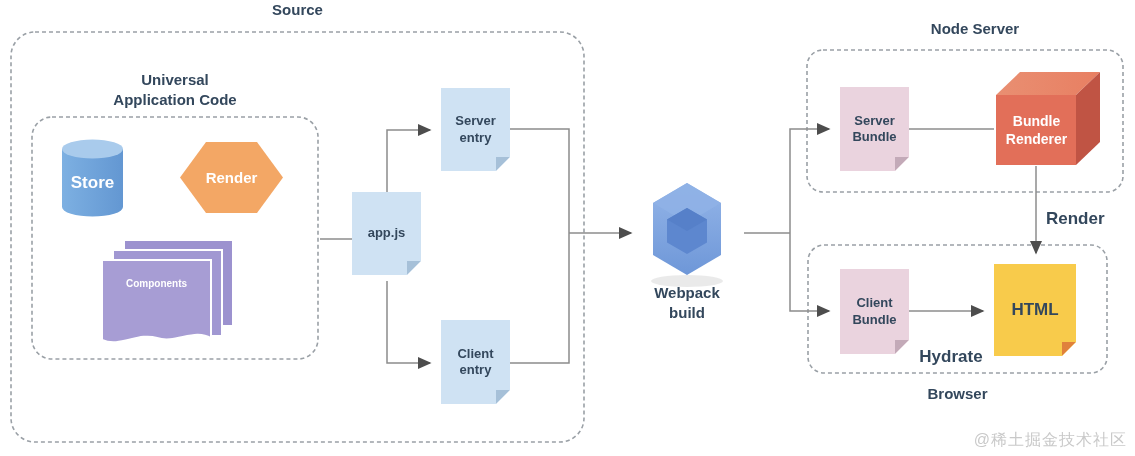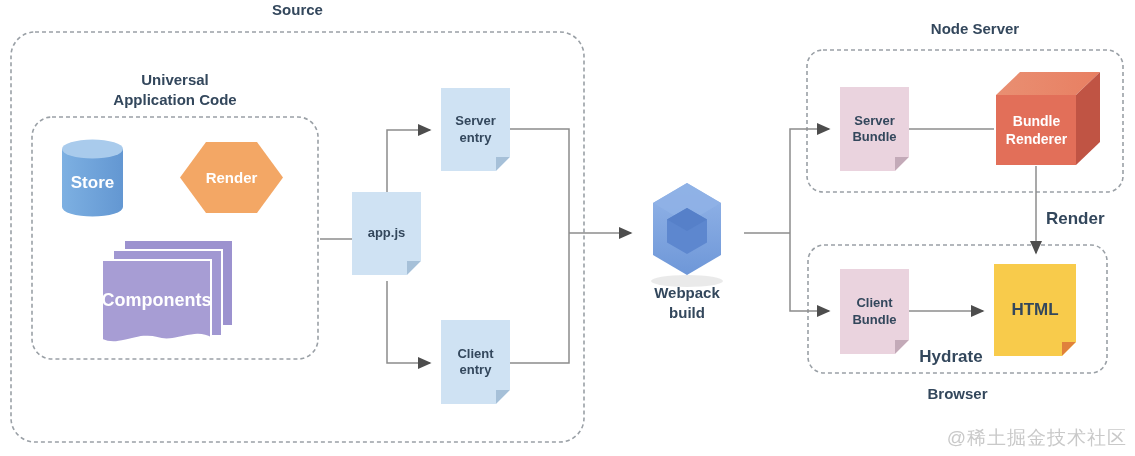--- a/index.html
+++ b/index.html
@@ -30,21 +30,21 @@
   .note-blue .fold{background:#a6c0d8;}
   .note-pink{background:#ead3de;}
   .note-pink .fold{background:#c3aab8;}
   .note-yellow{background:#f8cb4b;font-size:17px;}
   .note-yellow .fold{background:#e0813c;}
   .shape-label{
     position:absolute;display:flex;align-items:center;justify-content:center;
     color:#ffffff;font-weight:bold;text-align:center;pointer-events:none;
   }
   .watermark{
-    position:absolute;right:8px;bottom:5px;font-size:19px;color:#c9c9c9;
+    position:absolute;right:8px;bottom:5px;font-size:16px;color:#c9c9c9;
     letter-spacing:1px;
   }
 </style>
 </head>
 <body>
 
 <div id="canvas">
 
   <svg id="wires" viewBox="0 0 1135 456">
     <defs>
@@ -114,21 +114,21 @@
   </svg>
 
   <div class="group-title" style="left:11px;top:0;width:573px;">Source</div>
   <div class="group-title" style="left:32px;top:70px;width:286px;">Universal
 Application Code</div>
   <div class="group-title" style="left:817px;top:19px;width:316px;">Node Server</div>
   <div class="group-title" style="left:808px;top:384px;width:299px;">Browser</div>
 
   <div class="shape-label" style="left:62px;top:150px;width:61px;height:66px;font-size:17px;">Store</div>
   <div class="shape-label" style="left:180px;top:142px;width:103px;height:71px;font-size:15px;">Render</div>
-  <div class="shape-label" style="left:102px;top:260px;width:109px;height:80px;font-size:18px;">Components</div>
+  <div class="shape-label" style="left:102px;top:243px;width:109px;height:80px;font-size:10px;">Components</div>
   <div class="shape-label" style="left:996px;top:95px;width:81px;height:70px;font-size:14px;white-space:pre-line;line-height:1.3;">Bundle
 Renderer</div>
   <div class="group-title" style="left:627px;top:283px;width:120px;font-size:15px;">Webpack
 build</div>
 
   <div class="note note-blue" style="left:352px;top:192px;width:69px;height:83px;">
     <span>app.js</span>
     <i class="fold"></i>
   </div>
   <div class="note note-blue" style="left:441px;top:88px;width:69px;height:83px;">

